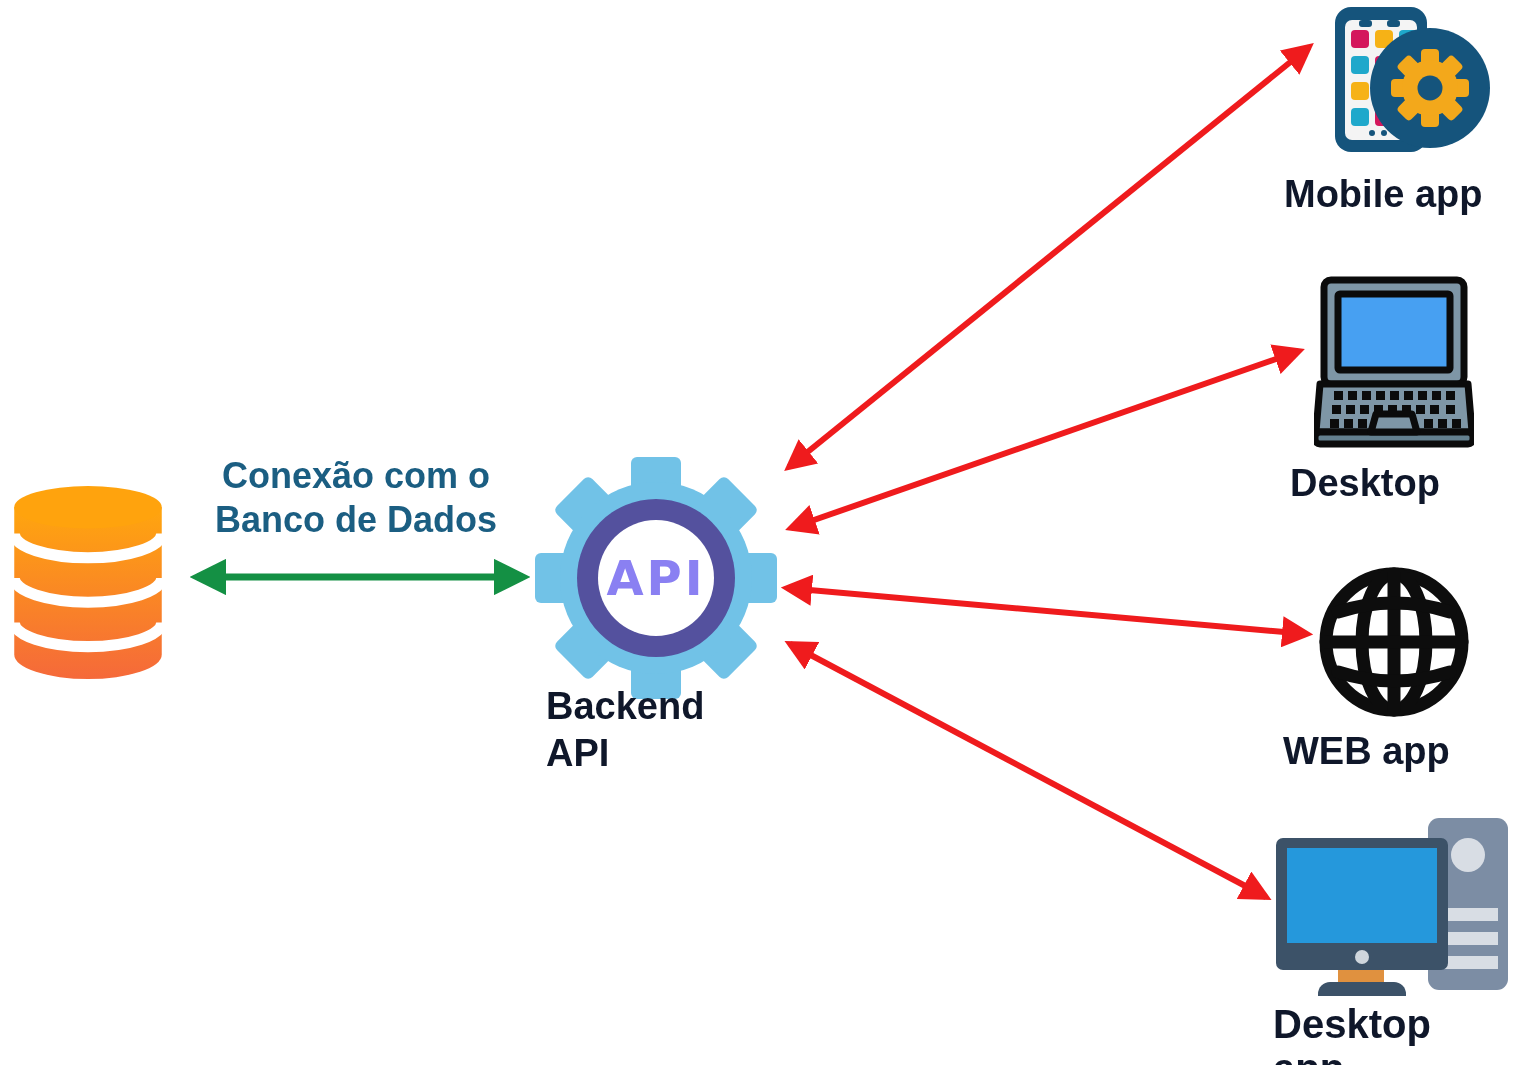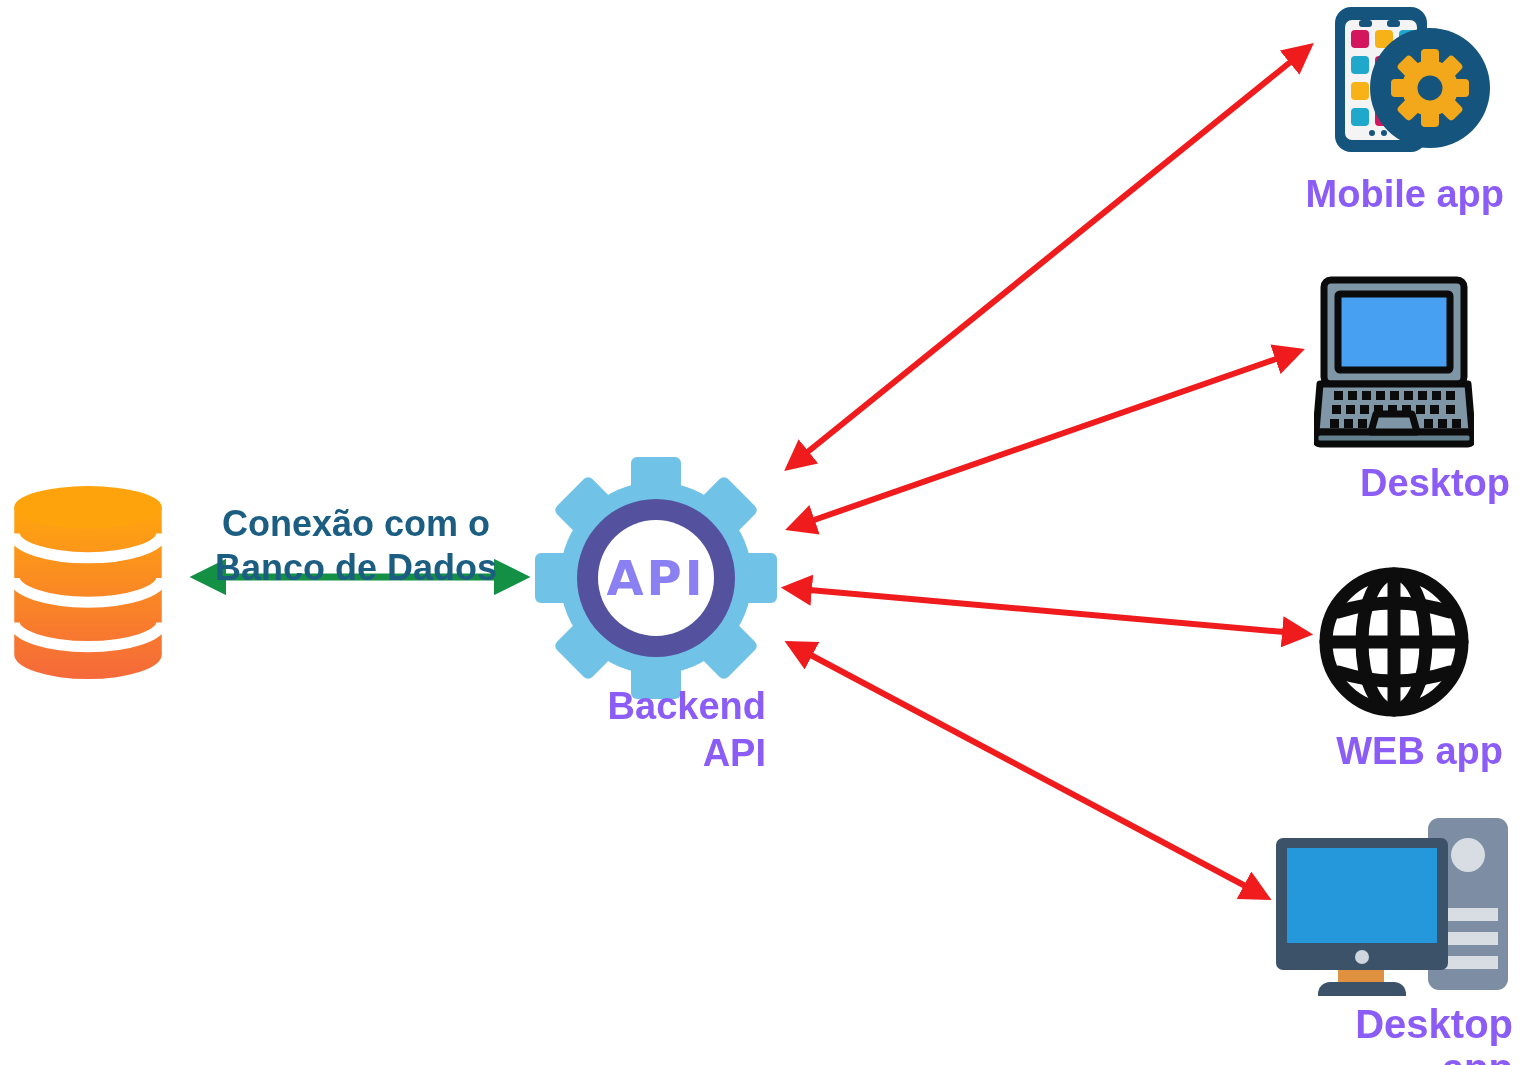--- a/index.html
+++ b/index.html
@@ -3,21 +3,21 @@
 <meta charset="utf-8">
 <style>
   html,body{margin:0;padding:0;background:#fff;}
   .canvas{
     position:relative;width:1528px;height:1065px;background:#ffffff;
     font-family:"Liberation Sans",sans-serif;overflow:hidden;
   }
   .abs{position:absolute;}
   #connectors{position:absolute;left:0;top:0;width:1528px;height:1065px;}
   .node-label{
-    position:absolute;text-align:right;font-weight:bold;color:#8b5cf6;
+    position:absolute;text-align:left;font-weight:bold;color:#0f172a;
     font-size:38px;line-height:44px;letter-spacing:0px;
   }
   .node-label span{display:block;}
   .conn-label{
     position:absolute;text-align:center;font-weight:bold;color:#1B5E82;
     font-size:36px;line-height:44px;
   }
   .conn-label span{display:block;}
   figure{margin:0;padding:0;}
 </style>
@@ -51,21 +51,21 @@
         </linearGradient>
       </defs>
       <path d="M2,22 L2,168 A73,24 0 0 0 148,168 L148,22 Z" fill="url(#dbGrad)"></path>
       <ellipse cx="75" cy="22" rx="73" ry="21" fill="#FFA30D"></ellipse>
       <path d="M2,48 A73,24 0 0 0 148,48" stroke="#ffffff" stroke-width="11" fill="none"></path>
       <path d="M2,92 A73,24 0 0 0 148,92" stroke="#ffffff" stroke-width="11" fill="none"></path>
       <path d="M2,136 A73,24 0 0 0 148,136" stroke="#ffffff" stroke-width="11" fill="none"></path>
     </svg>
   </figure>
 
-  <div class="conn-label" style="left:180px;top:454px;width:352px;margin-top:48px;">
+  <div class="conn-label" style="left:180px;top:454px;width:352px;">
     <span>Conexão com o</span>
     <span>Banco de Dados</span>
   </div>
 
   <figure class="abs" style="left:534px;top:456px;">
     <svg width="244" height="244" viewBox="-122 -122 244 244">
       <g fill="#71C2E7">
         <rect x="-25" y="-121" width="50" height="44" rx="6"></rect>
         <rect x="-25" y="-121" width="50" height="44" rx="6" transform="rotate(45)"></rect>
         <rect x="-25" y="-121" width="50" height="44" rx="6" transform="rotate(90)"></rect>

